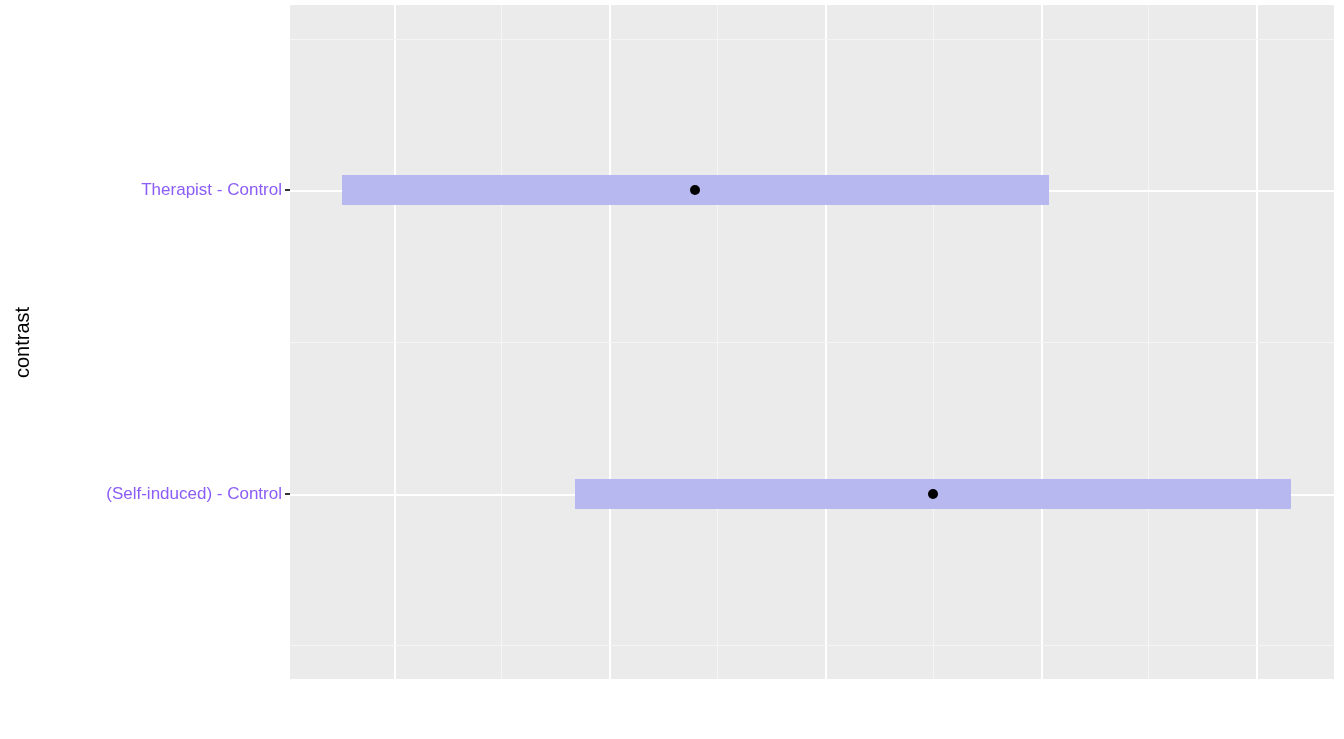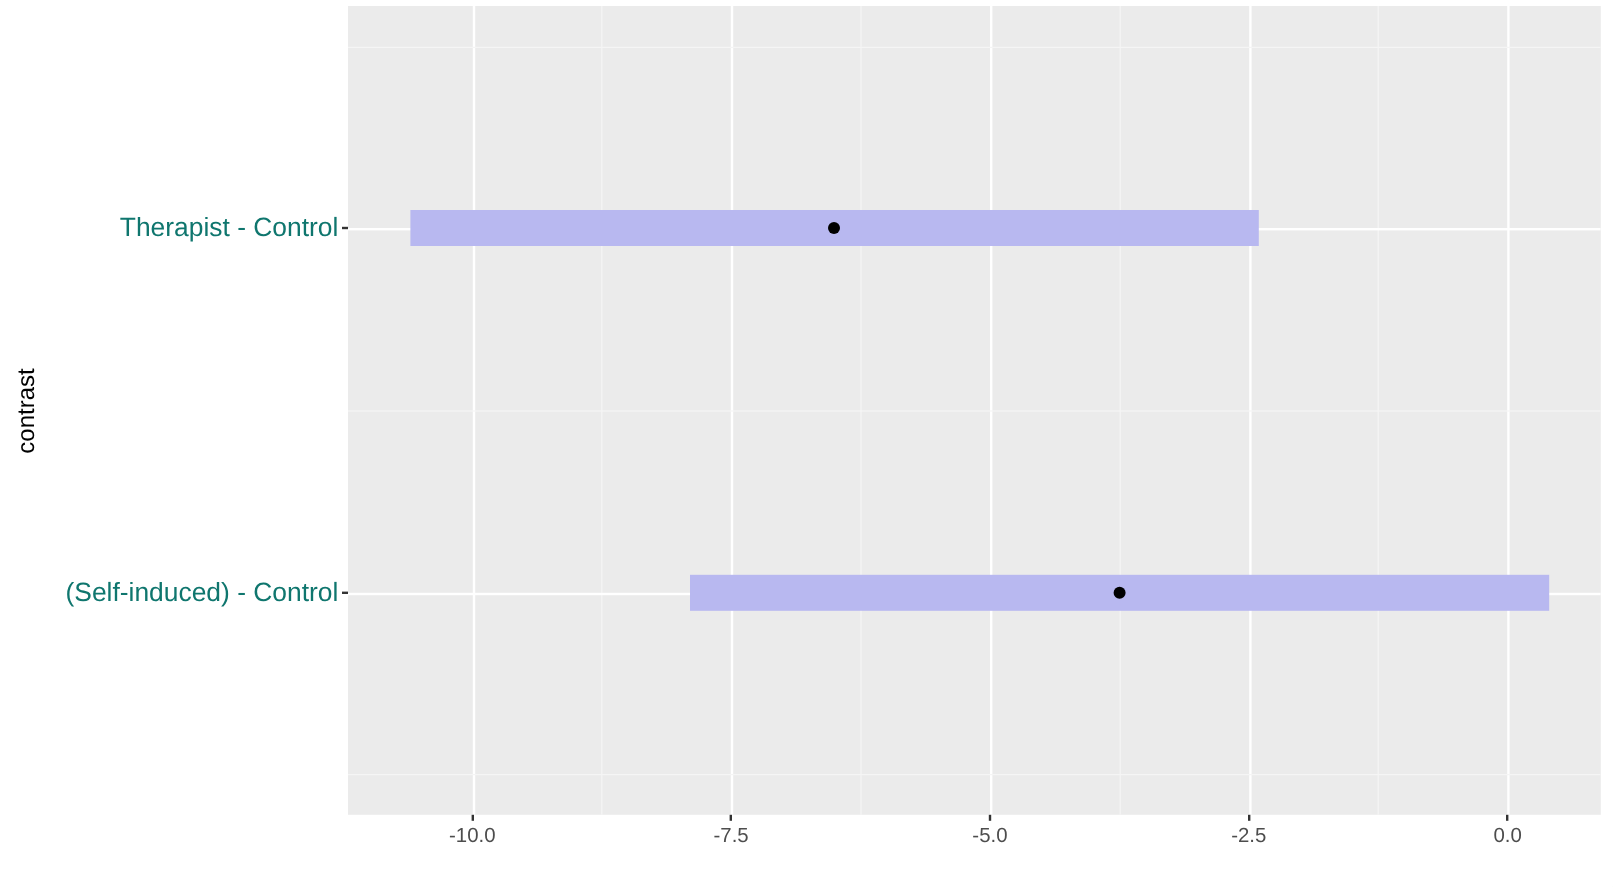--- a/index.html
+++ b/index.html
@@ -37,22 +37,22 @@
     position: absolute;
     left: 38px;
     top: 5px;
     width: 252px;
     height: 674px; 
   }
   .y-tick-label {
     position: absolute;
     right: 8px;
     transform: translateY(-50%);
-    color: #0f766e;
-    font-size: 22px;
+    color: #8b5cf6;
+    font-size: 17px;
     text-align: left;
     white-space: nowrap;
   }
   .y-tick-mark {
     position: absolute;
     right: 0;
     width: 5px;
     height: 2px;
     background: #333;
     transform: translateY(-50%);
@@ -176,31 +176,15 @@
     <div class="grid-h-major" style="top:72.5%;"></div>
     <div class="grid-h-minor" style="top:95%;"></div>
 
     <div class="ci-bar" style="top:27.5%; left:4.96%; width:67.77%;"></div>
     <div class="point" style="top:27.5%; left:38.84%;"></div>
 
     <div class="ci-bar" style="top:72.5%; left:27.27%; width:68.60%;"></div>
     <div class="point" style="top:72.5%; left:61.57%;"></div>
   </div>
 
-  <div class="x-ticks">
-    <div class="x-tick-mark" style="left:9.917%;"></div>
-    <div class="x-tick-label" style="left:9.917%;">-10.0</div>
-
-    <div class="x-tick-mark" style="left:30.58%;"></div>
-    <div class="x-tick-label" style="left:30.58%;">-7.5</div>
-
-    <div class="x-tick-mark" style="left:51.24%;"></div>
-    <div class="x-tick-label" style="left:51.24%;">-5.0</div>
-
-    <div class="x-tick-mark" style="left:71.90%;"></div>
-    <div class="x-tick-label" style="left:71.90%;">-2.5</div>
-
-    <div class="x-tick-mark" style="left:92.56%;"></div>
-    <div class="x-tick-label" style="left:92.56%;">0.0</div>
-  </div>
 
 
 </div>
 
 </body></html>

